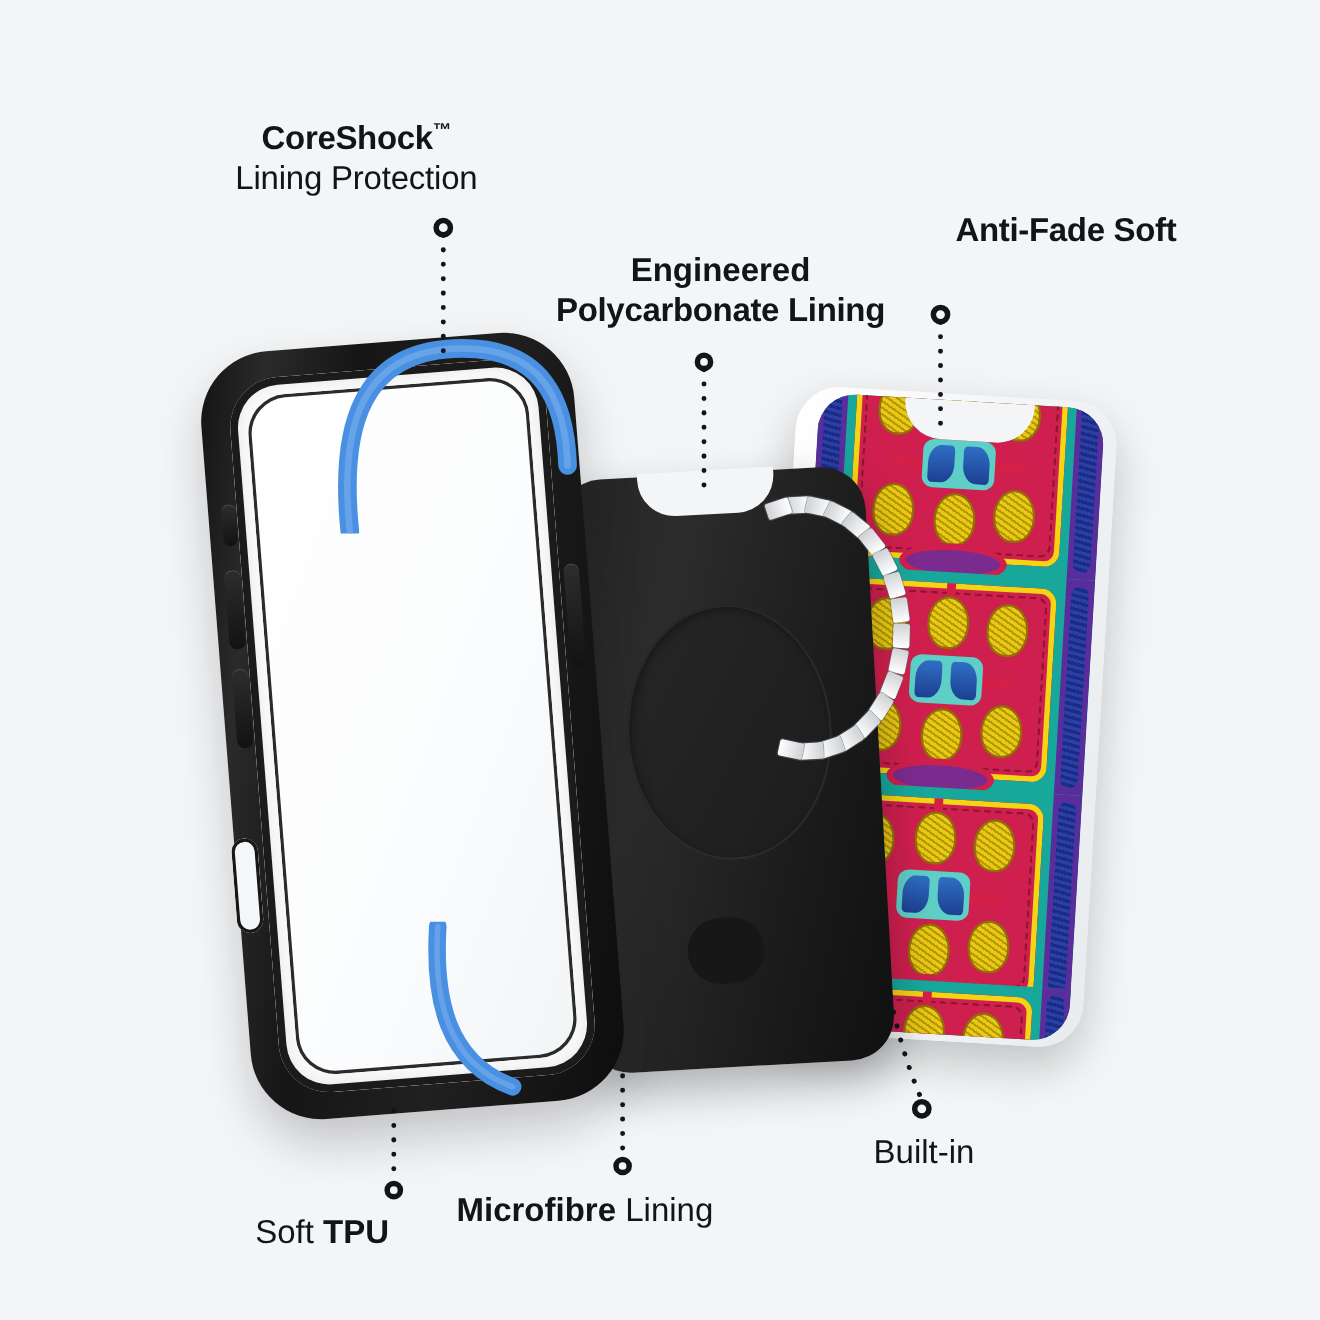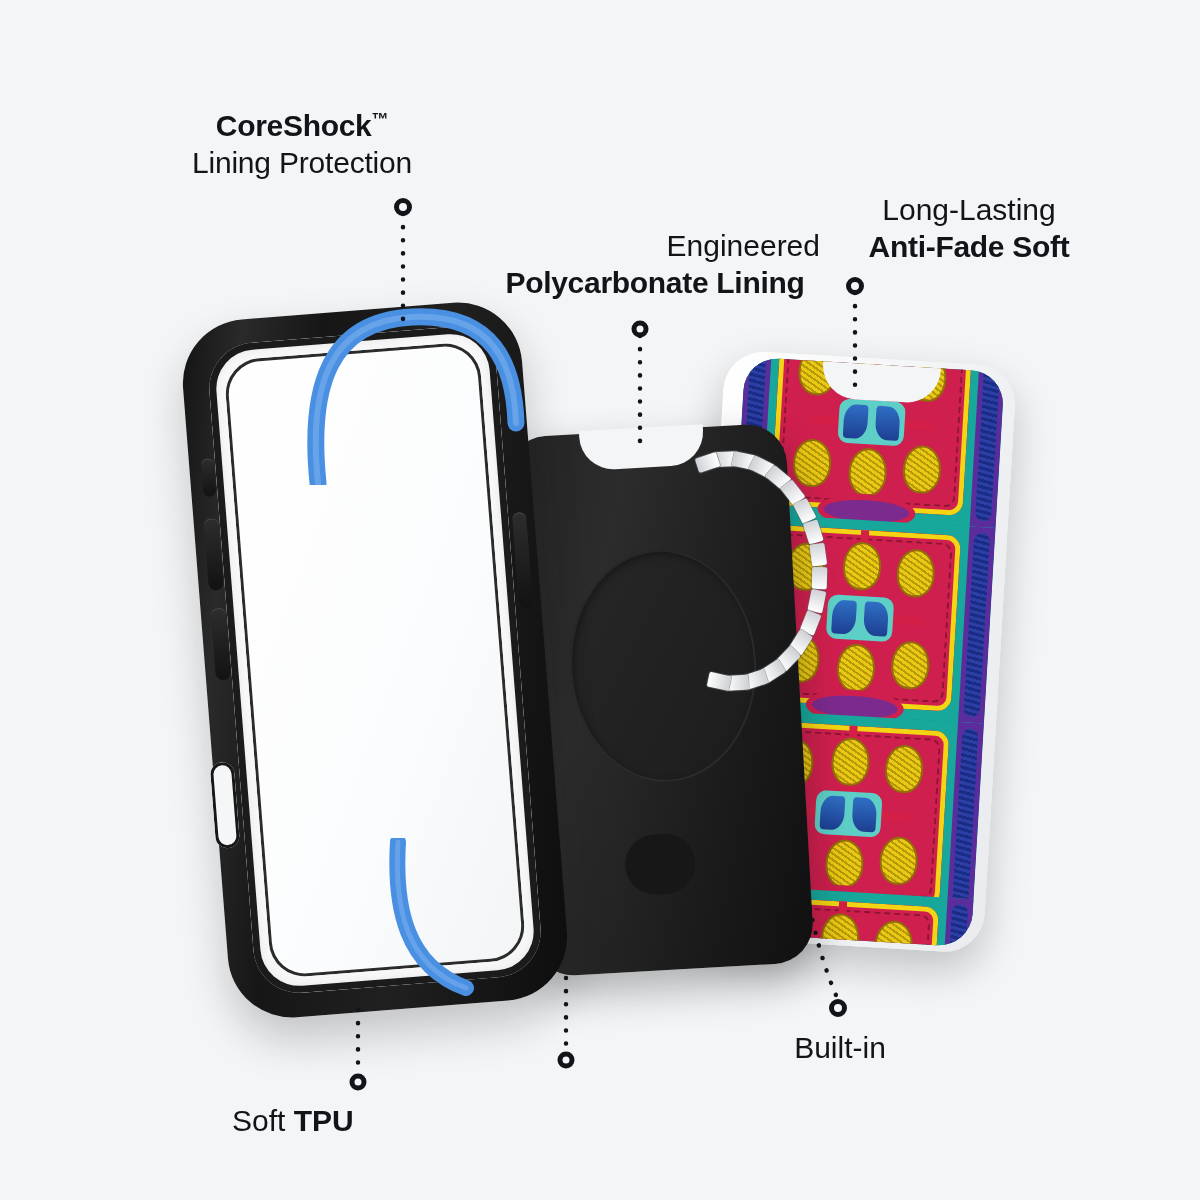--- a/index.html
+++ b/index.html
@@ -11,27 +11,27 @@
     overflow:hidden;
     position:relative;
   }
   #stage{position:absolute;inset:0;width:1200px;height:1200px;}
 
   
   .callout{position:absolute;line-height:1.22;}
   .callout .l1,.callout .l2{display:block;white-space:nowrap;}
   .reg{font-weight:400;}
   .bold{font-weight:700;}
-  .t-coreshock{left:178px;top:108px;font-size:30px;text-align:center;width:248px;}
+  .t-coreshock{left:200px;top:108px;font-size:30px;text-align:center;width:248px;}
   .t-coreshock .l1{font-weight:700;font-size:30px;letter-spacing:-.3px;}
   .t-coreshock .l1 .tm{font-size:17px;vertical-align:super;}
   .t-coreshock .l2{font-weight:400;font-size:30px;letter-spacing:-.2px;}
 
   .t-poly{left:490px;top:228px;font-size:30px;text-align:center;width:330px;}
-  .t-poly .l1{font-weight:400;font-size:30px;text-align:right;}
+  .t-poly .l1{font-weight:700;font-size:30px;}
   .t-poly .l2{font-weight:700;font-size:30px;letter-spacing:-.3px;}
 
   .t-print{left:840px;top:192px;font-size:30px;text-align:center;width:258px;}
   .t-print .l1{font-weight:400;font-size:30px;}
   .t-print .l2{font-weight:700;font-size:30px;letter-spacing:-.3px;}
 
   .t-tpu{left:232px;top:1103px;font-size:30px;white-space:nowrap;}
   .t-micro{left:415px;top:1083px;font-size:30px;white-space:nowrap;}
   .t-n52{left:745px;top:1030px;font-size:30px;text-align:center;width:190px;}
   .t-n52 .l1{font-weight:400;font-size:30px;}
@@ -328,26 +328,28 @@
     <span class="l1"><span>CoreShock<span class="tm">™</span></span></span>
     <span class="l2">Lining Protection</span>
   </div>
 
   <div class="callout t-poly">
     <span class="l1">Engineered</span>
     <span class="l2">Polycarbonate Lining</span>
   </div>
 
   <div class="callout t-print">
-    <span class="l1">Long-Lasting</span>
     <span class="l2">Anti-Fade Soft</span>
   </div>
 
   <div class="callout t-tpu">
     <span class="reg">Soft </span><span class="bold">TPU</span>
   </div>
 
+  <div class="callout t-micro">
+    <span class="bold">Microfibre</span><span class="reg"> Lining</span>
+  </div>
 
   <div class="callout t-n52">
     <span class="l1">Built-in</span>
   </div>
 
 </div>
 
 </body></html>

